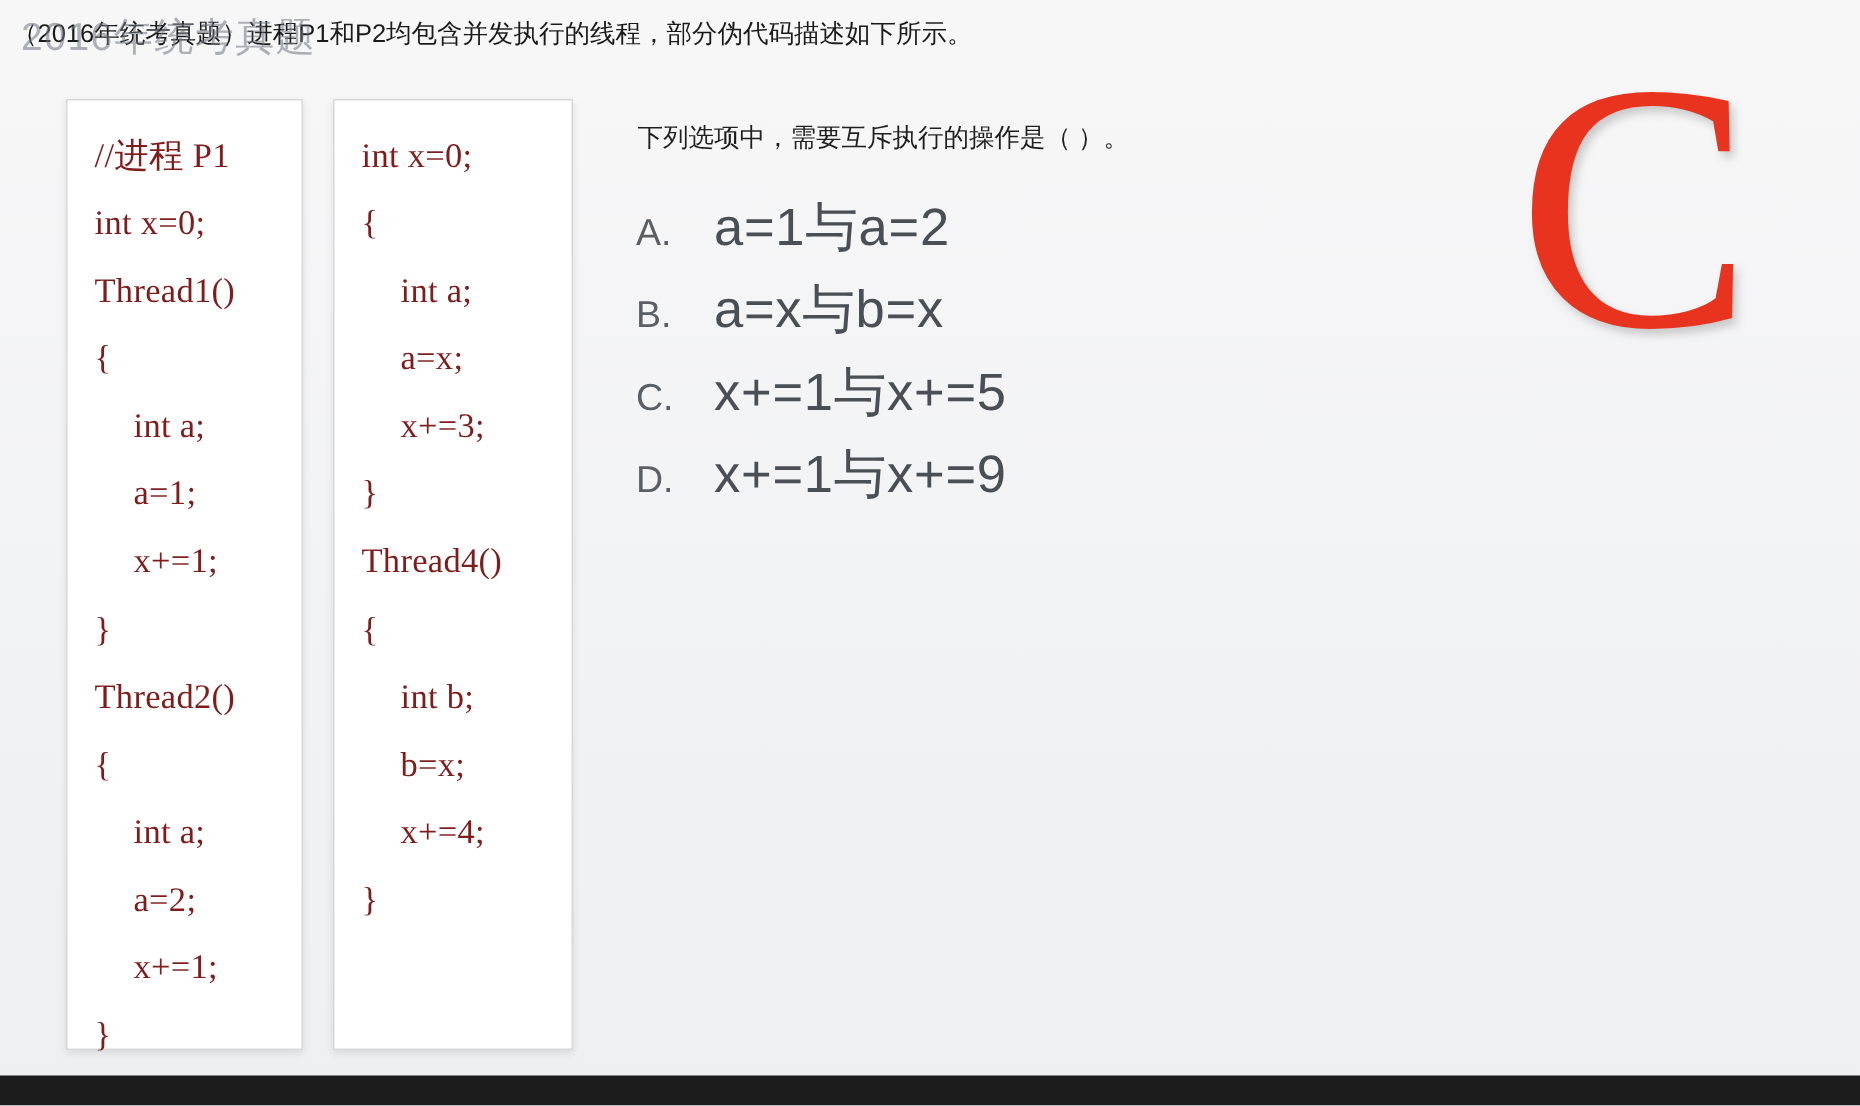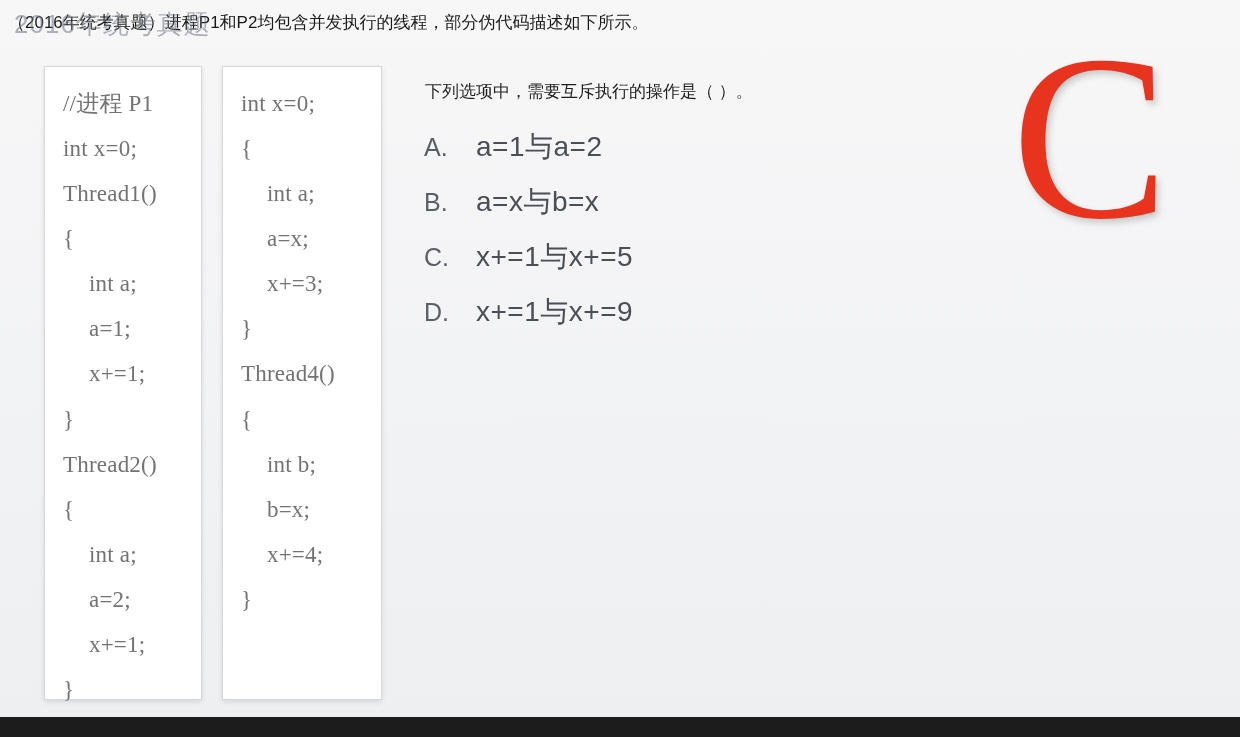--- a/index.html
+++ b/index.html
@@ -56,21 +56,21 @@
     box-shadow: 0 2px 5px rgba(0,0,0,0.10);
     box-sizing: border-box;
   }
   #card-p1 { left: 44px;  top: 66px; width: 158px; height: 634px; }
   #card-p2 { left: 222px; top: 66px; width: 160px; height: 634px; }
 
   .code-lines {
     padding: 14px 0 0 18px;
     font-family: "Liberation Serif", serif;
     font-size: 23px;
-    color: #737373;
+    color: #7f1d1d;
     line-height: 1.96;
   }
   .code-lines .ln {
     white-space: pre;
     letter-spacing: 0.2px;
   }
   .code-lines .indent { padding-left: 26px; }
   .comment { font-family: "Liberation Serif", serif; }
 
   
@@ -97,21 +97,21 @@
     font-size: 26px;
   }
   .opt-label {
     width: 52px;
     flex: 0 0 52px;
     color: #5a5f66;
     font-size: 25px;
   }
   .opt-text {
     color: #4a4f56;
-    font-size: 28px;
+    font-size: 35px;
     letter-spacing: 0.5px;
     white-space: nowrap;
   }
 
   
   .answer-mark {
     position: absolute;
     left: 1000px;
     top: 38px;
     width: 180px;

